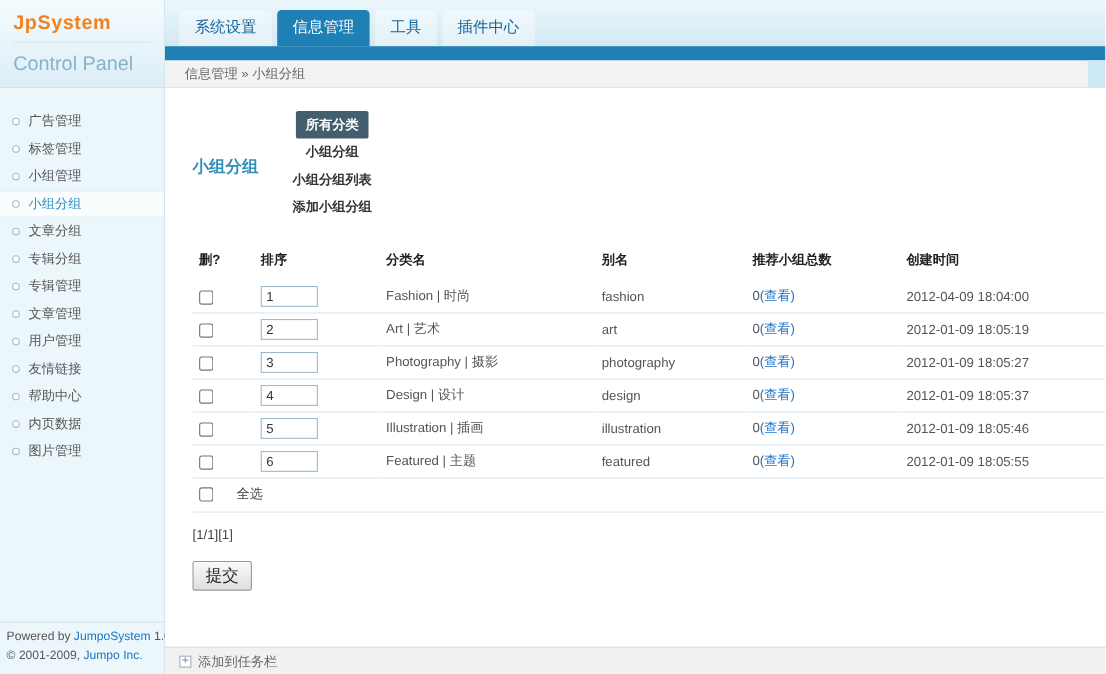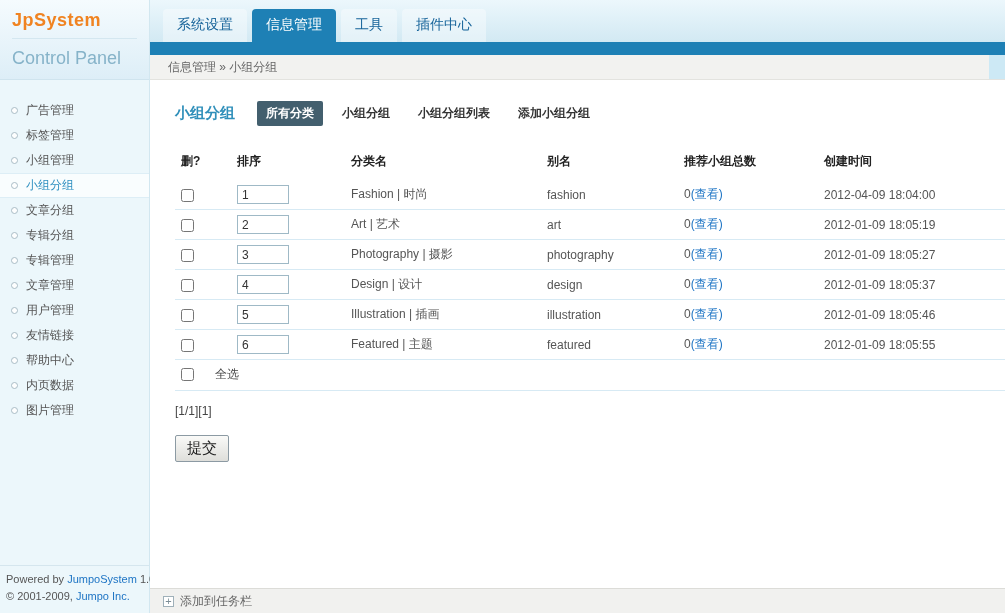--- a/index.html
+++ b/index.html
@@ -38,21 +38,21 @@
              border-radius:4px 4px 0 0; margin-right:5px; background:rgba(255,255,255,.38); }
   .top-tab.active { background:var(--accent); color:#fff; }
   .blue-bar { height:13px; background:var(--accent); }
   .crumb-bar { height:25px; background:#f2f2f0; border-bottom:1px solid #e3e3df; display:flex; align-items:center;
                padding-left:18px; color:#666; position:relative; }
   .crumb-bar::after { content:""; position:absolute; right:0; top:0; width:16px; height:24px; background:#cde9f5; }
 
   .content { flex:1 1 auto; background:#fff; padding:21px 0 0 25px; overflow:hidden; }
   .content-head { display:flex; align-items:center; margin-bottom:20px; }
   .page-title { color:var(--title); font-size:15px; font-weight:bold; margin-right:22px; }
-  .sub-tabs { display:flex; align-items:center; }
+  .sub-tabs { display:flex; align-items:center;flex-direction:column; }
   .sub-tab { font-weight:bold; color:#333; padding:4px 9px; margin-right:10px; cursor:pointer; border-radius:2px; font-size:12px; }
   .sub-tab.active { background:var(--subtab-active); color:#fff; }
 
   table.grid { border-collapse:collapse; width:830px; table-layout:fixed; }
   table.grid th { text-align:left; font-weight:bold; color:#222; padding:7px 4px 10px 6px; }
   table.grid td { border-bottom:1px solid var(--row-border); padding:5px 4px 5px 6px; height:29px; color:#555; }
   .c-del { width:56px; } .c-sort { width:114px; } .c-name { width:196px; } .c-alias { width:137px; } .c-count { width:140px; }
   .sort-input { width:52px; height:19px; border:1px solid #9fb9c6; padding:1px 4px; font-size:12px; color:#333; font-family:inherit; background:#fff; }
   .view-link { color:var(--link); text-decoration:none; cursor:pointer; }
   input[type="checkbox"] { width:13px; height:13px; cursor:pointer; vertical-align:middle; }

